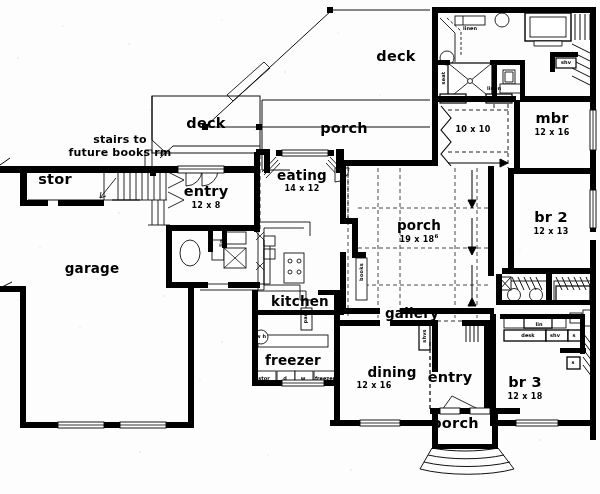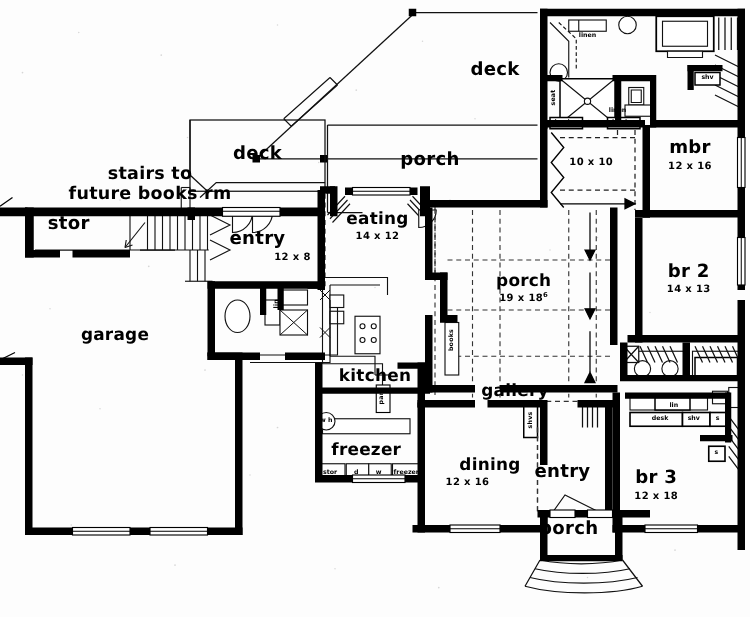--- a/index.html
+++ b/index.html
@@ -38,21 +38,21 @@
     line-height: 1.05;
   }
   .lbl.room { font-size: 13.5px; }
   .lbl.room-lg { font-size: 14.5px; }
   .lbl.dim {
     font-size: 8px;
     font-weight: bold;
     letter-spacing: 0.3px;
   }
   .lbl.note {
-    font-size: 14px;
+    font-size: 11px;
     font-weight: bold;
     line-height: 1.15;
   }
   .lbl.tiny {
     font-size: 5px;
     font-weight: bold;
     letter-spacing: 0px;
   }
   .lbl.tiny-v {
     font-size: 5px;
@@ -502,36 +502,36 @@
 
   </svg>
 
   <div id="labels">
       <div class="lbl room-lg" style="left: 55px; top: 180px;">stor</div>
       <div class="lbl room" style="left: 92px; top: 268px;">garage</div>
       <div class="lbl room-lg" style="left: 206px; top: 124px;">deck</div>
       <div class="lbl room-lg" style="left: 396px; top: 57px;">deck</div>
       <div class="lbl room-lg" style="left: 344px; top: 129px;">porch</div>
       <div class="lbl room-lg" style="left: 206px; top: 192px;">entry</div>
-      <div class="lbl dim" style="left: 206px; top: 206px; margin-left: 28px;">12 x 8</div>
+      <div class="lbl dim" style="left: 206px; top: 206px;">12 x 8</div>
       <div class="lbl room" style="left: 302px; top: 175px;">eating</div>
       <div class="lbl dim" style="left: 302px; top: 189px;">14 x 12</div>
       <div class="lbl room" style="left: 300px; top: 301px; text-align: right;">kitchen</div>
       <div class="lbl room" style="left: 293px; top: 360px;">freezer</div>
       <div class="lbl room" style="left: 419px; top: 225px;">porch</div>
       <div class="lbl dim" style="left: 419px; top: 239px;">19 x 18<span class="sup">6</span></div>
       <div class="lbl room" style="left: 412px; top: 313px;">gallery</div>
       <div class="lbl room" style="left: 392px; top: 372px;">dining</div>
       <div class="lbl dim" style="left: 374px; top: 386px;">12 x 16</div>
       <div class="lbl room-lg" style="left: 450px; top: 378px;">entry</div>
       <div class="lbl room-lg" style="left: 455px; top: 424px;">porch</div>
       <div class="lbl room-lg" style="left: 552px; top: 119px;">mbr</div>
       <div class="lbl dim" style="left: 552px; top: 133px;">12 x 16</div>
       <div class="lbl room-lg" style="left: 551px; top: 218px;">br 2</div>
-      <div class="lbl dim" style="left: 551px; top: 232px;">14 x 13</div>
+      <div class="lbl dim" style="left: 551px; top: 232px;">12 x 13</div>
       <div class="lbl room-lg" style="left: 525px; top: 383px;">br 3</div>
       <div class="lbl dim" style="left: 525px; top: 397px;">12 x 18</div>
       <div class="lbl dim" style="left: 473px; top: 130px;">10 x 10</div>
       <div class="lbl note" style="left: 120px; top: 147px;">
         <div>stairs to</div>
         <div>future books rm</div>
       </div>
       <div class="lbl tiny" style="left: 470px; top: 29px;">linen</div>
       <div class="lbl tiny" style="left: 494px; top: 89px;">linen</div>
       <div class="lbl tiny-v" style="left: 444px; top: 78px;">seat</div>

